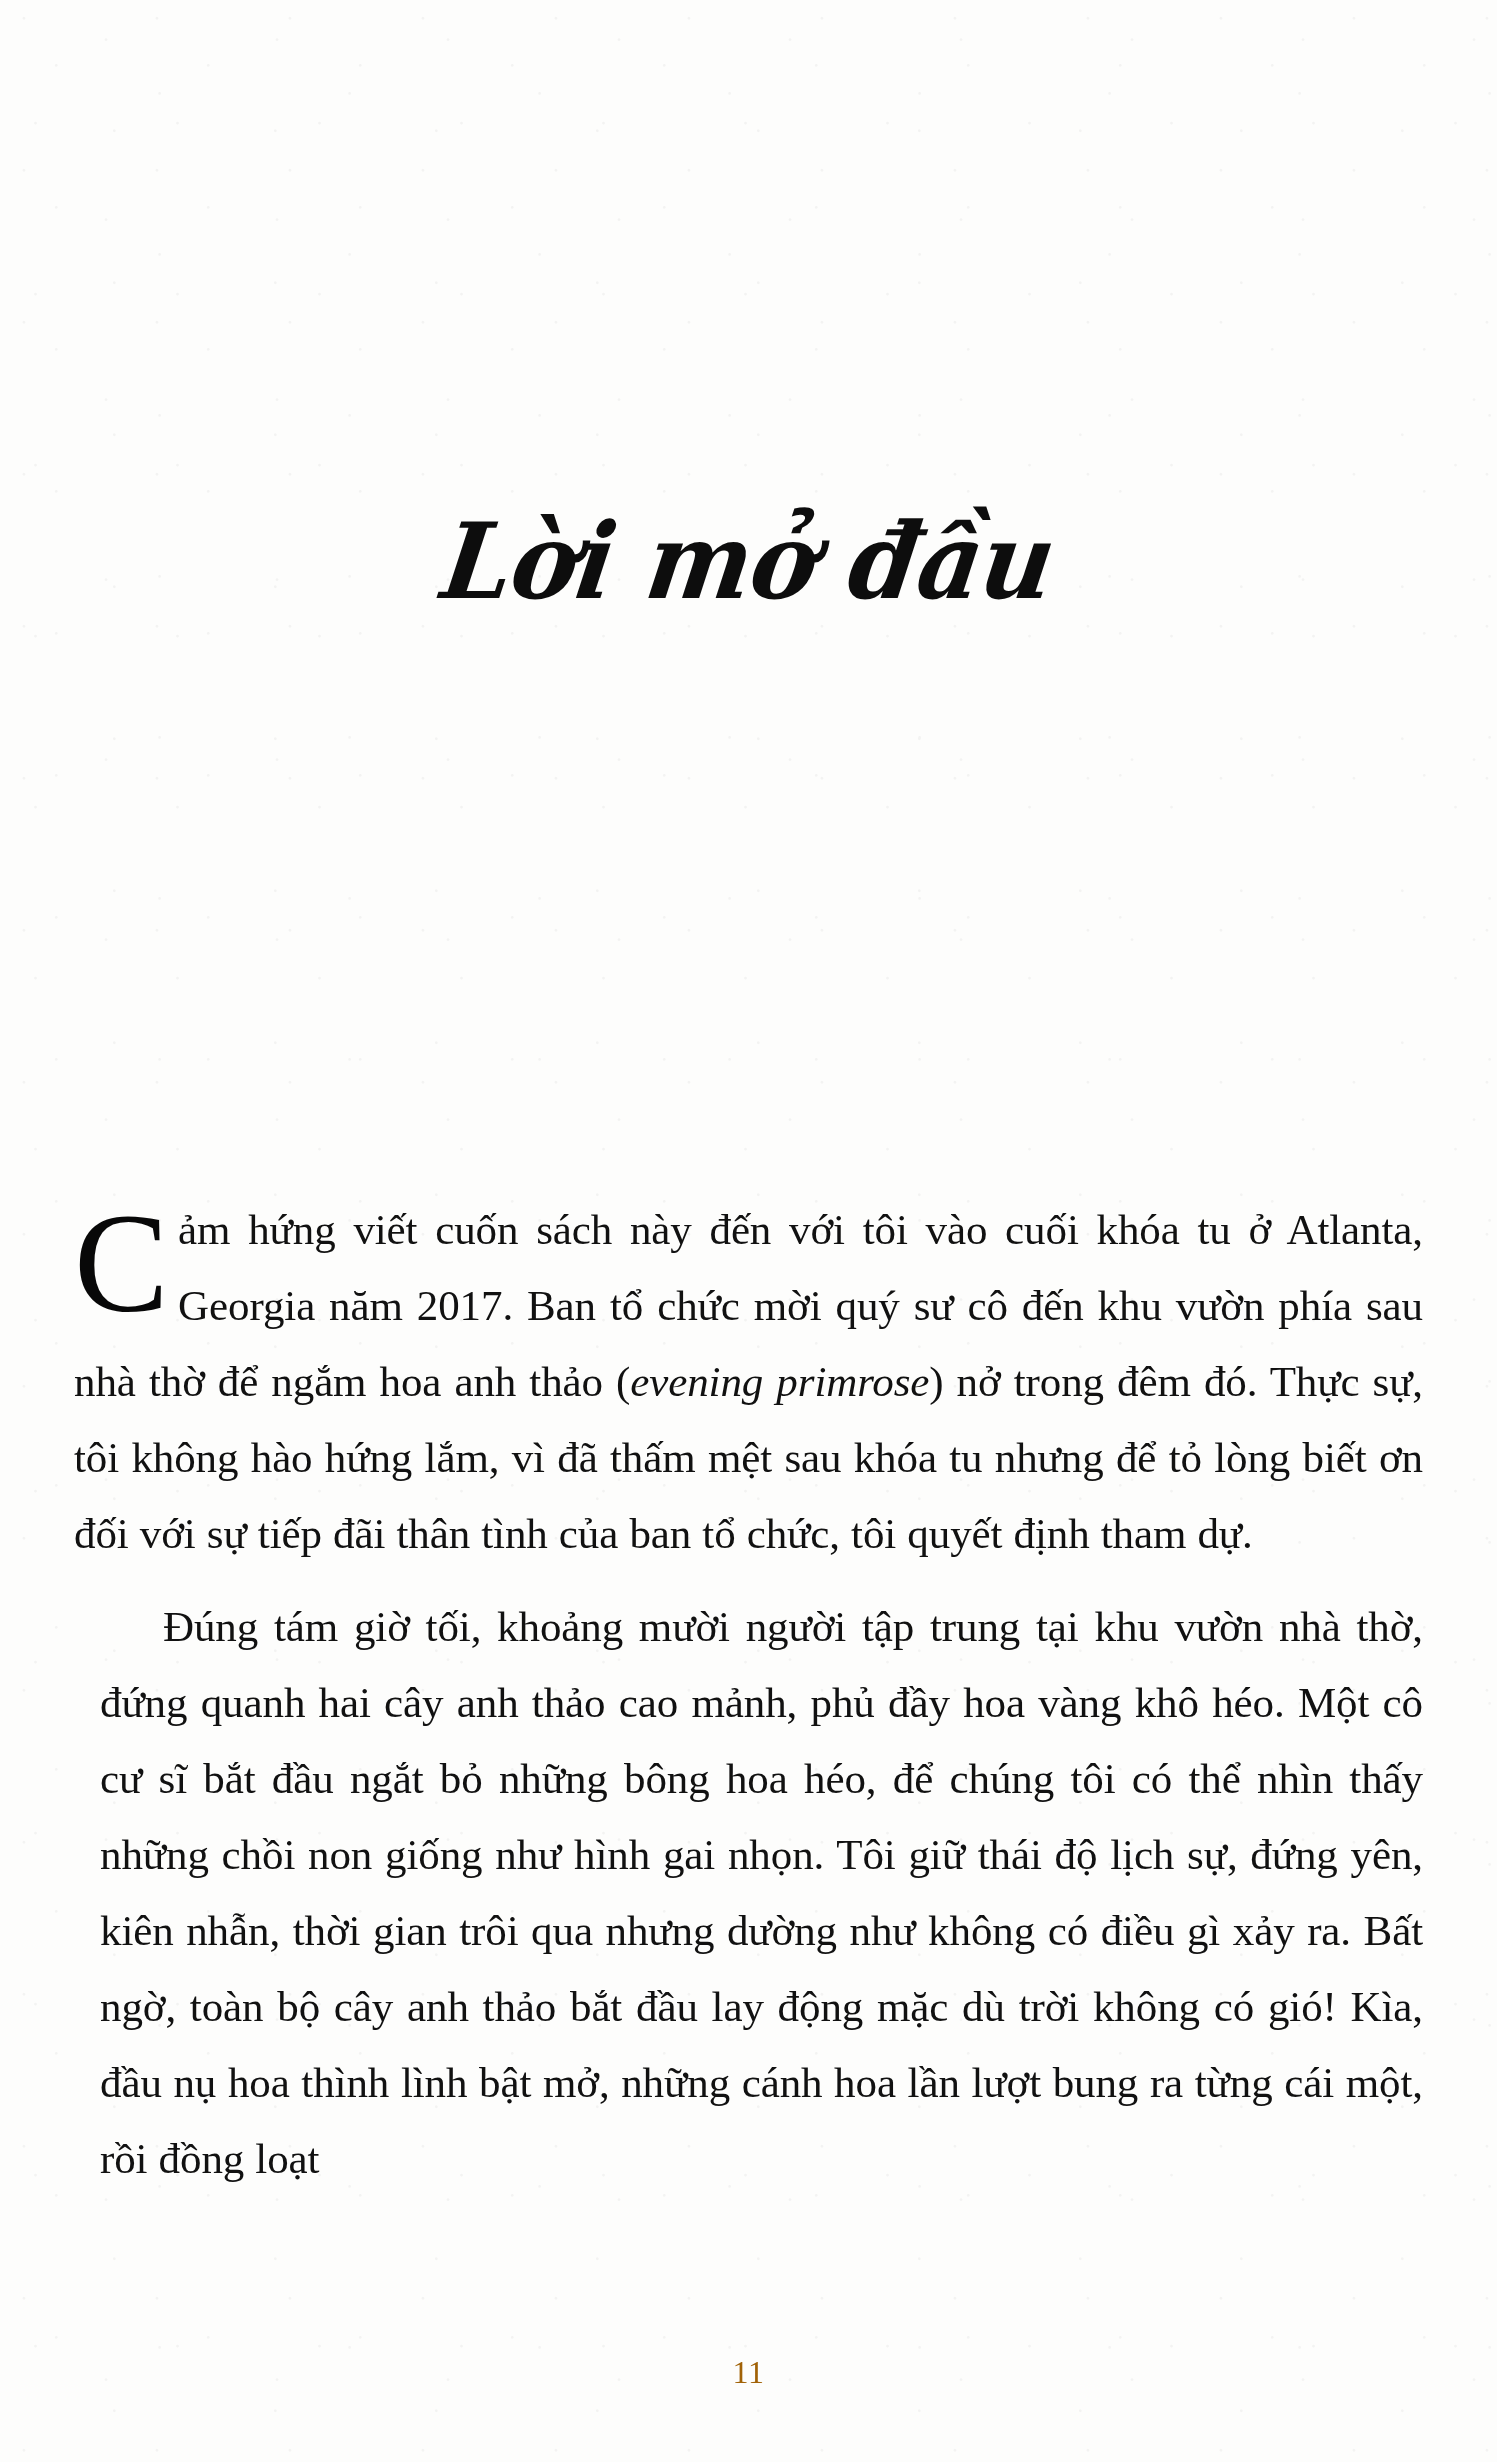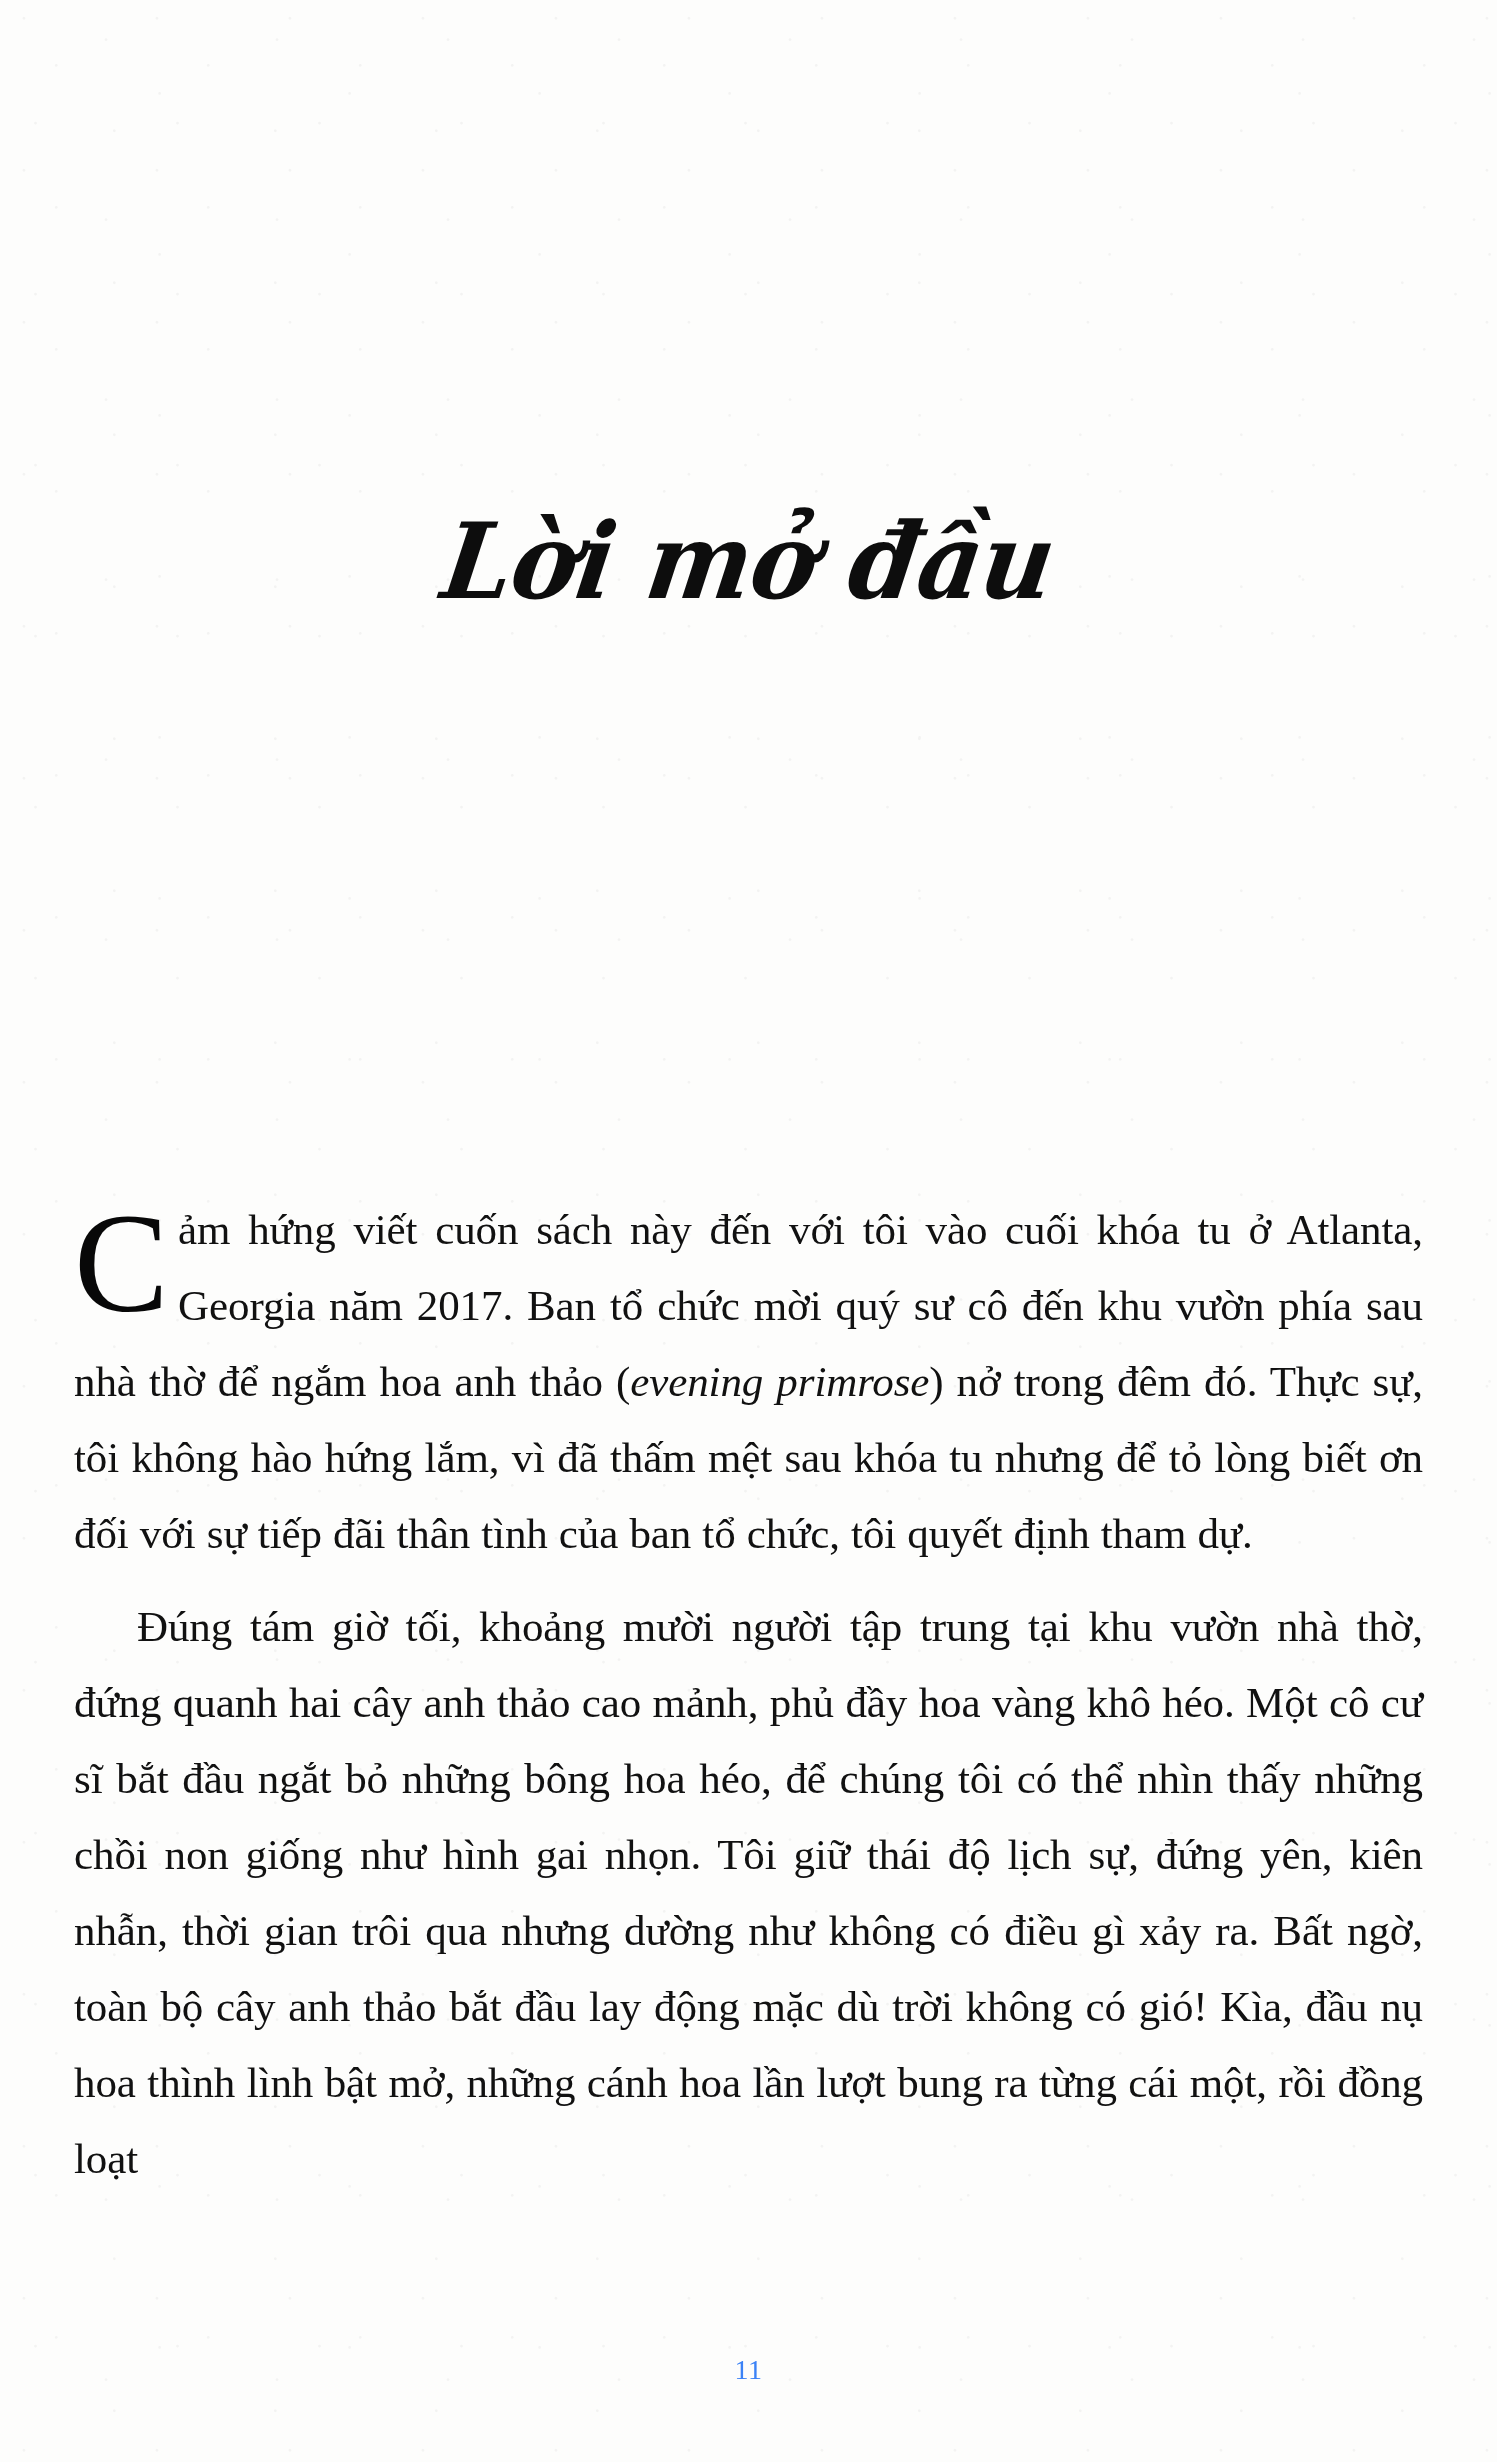--- a/index.html
+++ b/index.html
@@ -91,20 +91,21 @@
     text-align: justify;
     text-justify: inter-word;
     color: #111111;
     margin: 0;
     letter-spacing: -0.1px;
     word-spacing: 0.5px;
   }
   .para + .para {
     margin-top: 17px;
     text-indent: 63px;
+    margin-left: 26px;
   }
   .para em {
   }
 
   
   .dropcap {
     float: left;
     font-family: "Liberation Serif", "DejaVu Serif", serif;
     font-size: 142px;
     line-height: 116px;
@@ -114,22 +115,22 @@
     color: #080808;
   }
 
   
   .folio {
     position: absolute;
     left: 0;
     right: 0;
     top: 2354px;
     text-align: center;
-    font-size: 28px;
-    color: #3b82f6;
+    font-size: 32px;
+    color: #a16207;
     letter-spacing: 0.5px;
   }
 </style>
 </head>
 <body>
 
 <div class="page">
 
   <div class="paper-texture"></div>
 

